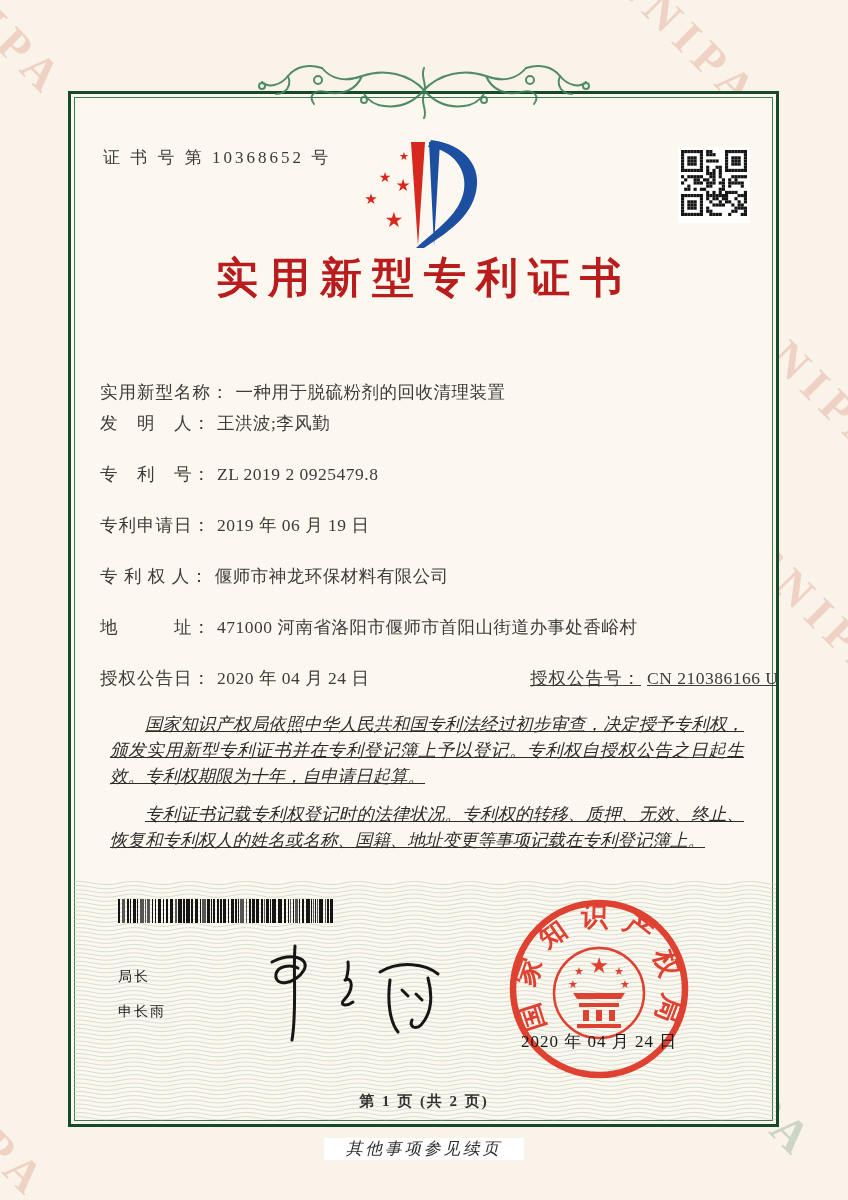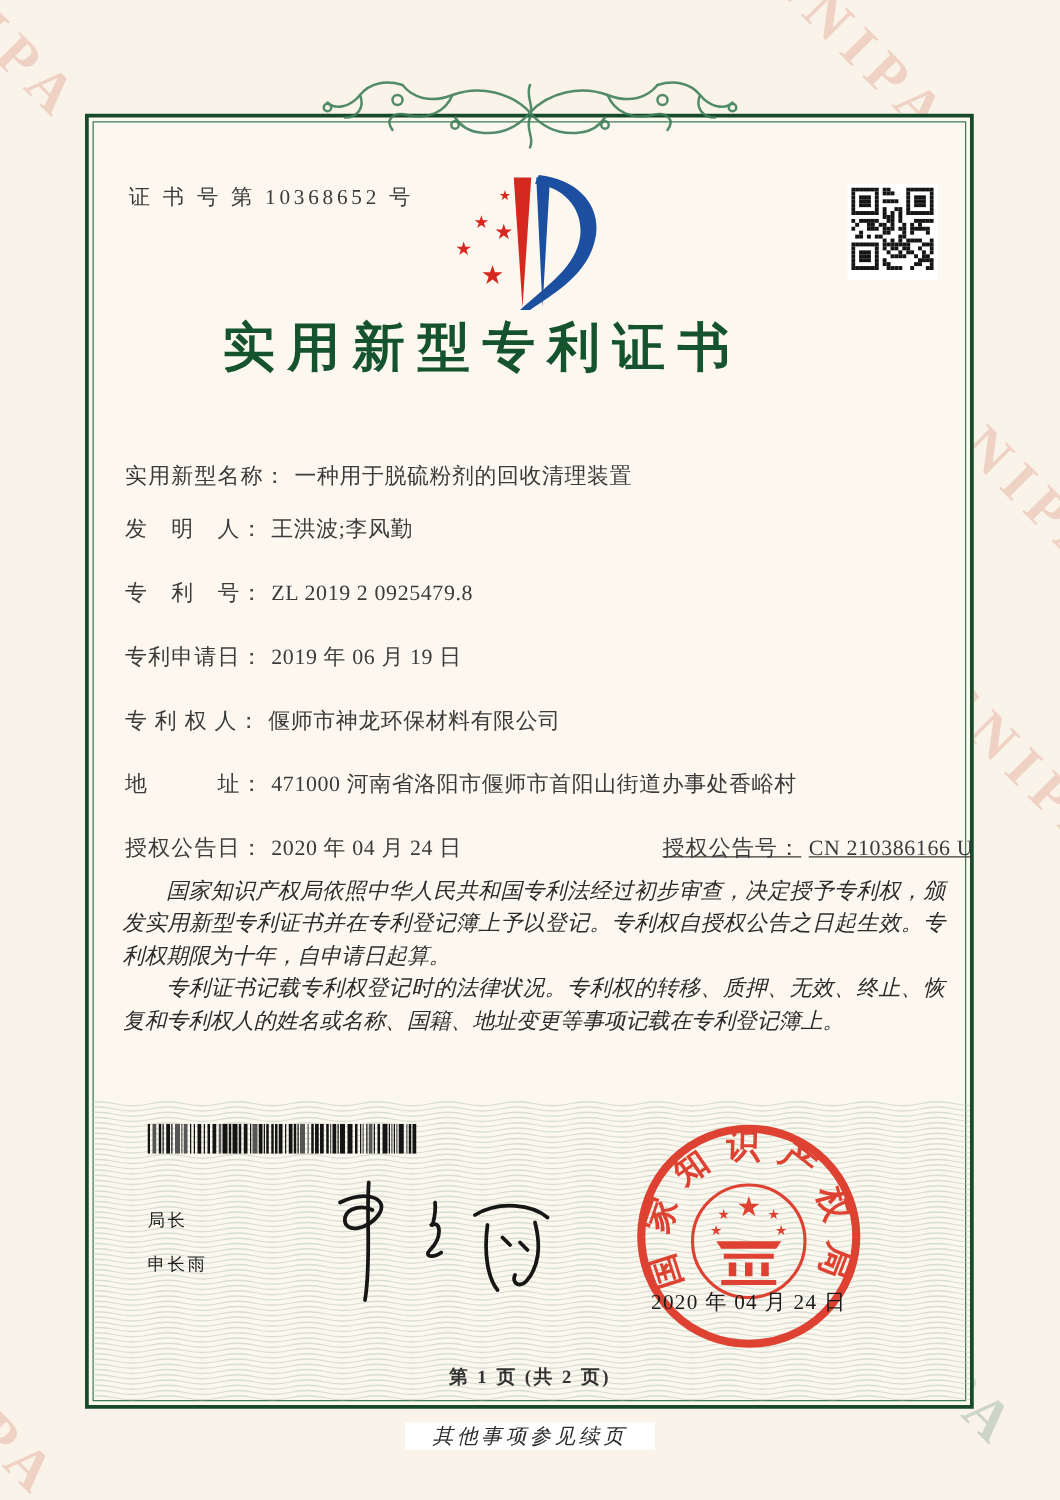--- a/index.html
+++ b/index.html
@@ -17,31 +17,31 @@
   .frame{position:absolute;left:68px;top:91px;width:705px;height:1030px;
          border:3.5px solid #17492b;z-index:1;background:#fdf8ef;}
   .frame-inner{position:absolute;inset:3px;border:1px solid #3f7a55;}
   .ornament{position:absolute;left:234px;top:56px;z-index:2;}
 
   .waves{position:absolute;left:74px;top:880px;z-index:1;}
 
   .cert-no{position:absolute;left:103px;top:146px;font-size:17px;letter-spacing:3px;color:#3a3a3a;z-index:2;}
   .logo{position:absolute;left:358px;top:134px;z-index:2;}
   .qr-wrap{position:absolute;left:678px;top:147px;background:#fff;padding:3px;z-index:2;}
-  .title{position:absolute;left:0;top:250px;width:772px;text-align:center;font-size:42px;
-         font-weight:bold;letter-spacing:10px;color:#14532d;z-index:2;}
+  .title{position:absolute;left:0;top:250px;width:848px;text-align:center;font-size:42px;
+         font-weight:bold;letter-spacing:10px;color:#b91c1c;z-index:2;}
 
   .row{position:absolute;left:100px;font-size:17.5px;color:#3b3b3b;z-index:2;white-space:nowrap;}
   .row .lbl{letter-spacing:1px;}
   .row .val{margin-left:6px;letter-spacing:0.5px;}
   .grant-col2{position:absolute;left:430px;top:0;text-decoration:underline;}
 
   .body-text{position:absolute;left:98px;top:699px;width:658px;z-index:2;
              font-size:17.5px;line-height:26px;font-style:italic;color:#2c2c2c;text-align:justify;}
-  .body-text p{margin:0;text-indent:2em;}
+  .body-text p{margin:12px;text-indent:2em;text-decoration:underline;}
 
   .barcode{position:absolute;left:118px;top:899px;z-index:2;}
 
   .signer{position:absolute;left:118px;z-index:2;font-size:14px;color:#222;letter-spacing:2px;}
   .signature{position:absolute;left:240px;top:942px;z-index:2;}
 
   .seal{position:absolute;left:503px;top:893px;z-index:3;opacity:0.93;}
   .seal-date{position:absolute;left:503px;top:1030px;width:192px;text-align:center;z-index:4;
              font-size:17px;color:#1a1a1a;letter-spacing:1px;white-space:nowrap;}
 
@@ -387,21 +387,21 @@
         <rect x="34.57" y="62.86" width="3.14" height="3.14" fill="#141414"></rect>
         <rect x="37.71" y="62.86" width="3.14" height="3.14" fill="#141414"></rect>
         <rect x="47.14" y="62.86" width="3.14" height="3.14" fill="#141414"></rect>
         <rect x="59.71" y="62.86" width="3.14" height="3.14" fill="#141414"></rect>
         <rect x="62.86" y="62.86" width="3.14" height="3.14" fill="#141414"></rect>
       </svg>
   </div>
 
   <div class="title">实用新型专利证书</div>
 
-  <div class="row" style="top:368px">
+  <div class="row" style="top:380px">
     <span class="lbl">实用新型名称：</span><span class="val">一种用于脱硫粉剂的回收清理装置</span>
   </div>
   <div class="row" style="top:411px">
     <span class="lbl">发　明　人：</span><span class="val">王洪波;李风勤</span>
   </div>
   <div class="row" style="top:462px">
     <span class="lbl">专　利　号：</span><span class="val">ZL 2019 2 0925479.8</span>
   </div>
   <div class="row" style="top:513px">
     <span class="lbl">专利申请日：</span><span class="val">2019 年 06 月 19 日</span>

